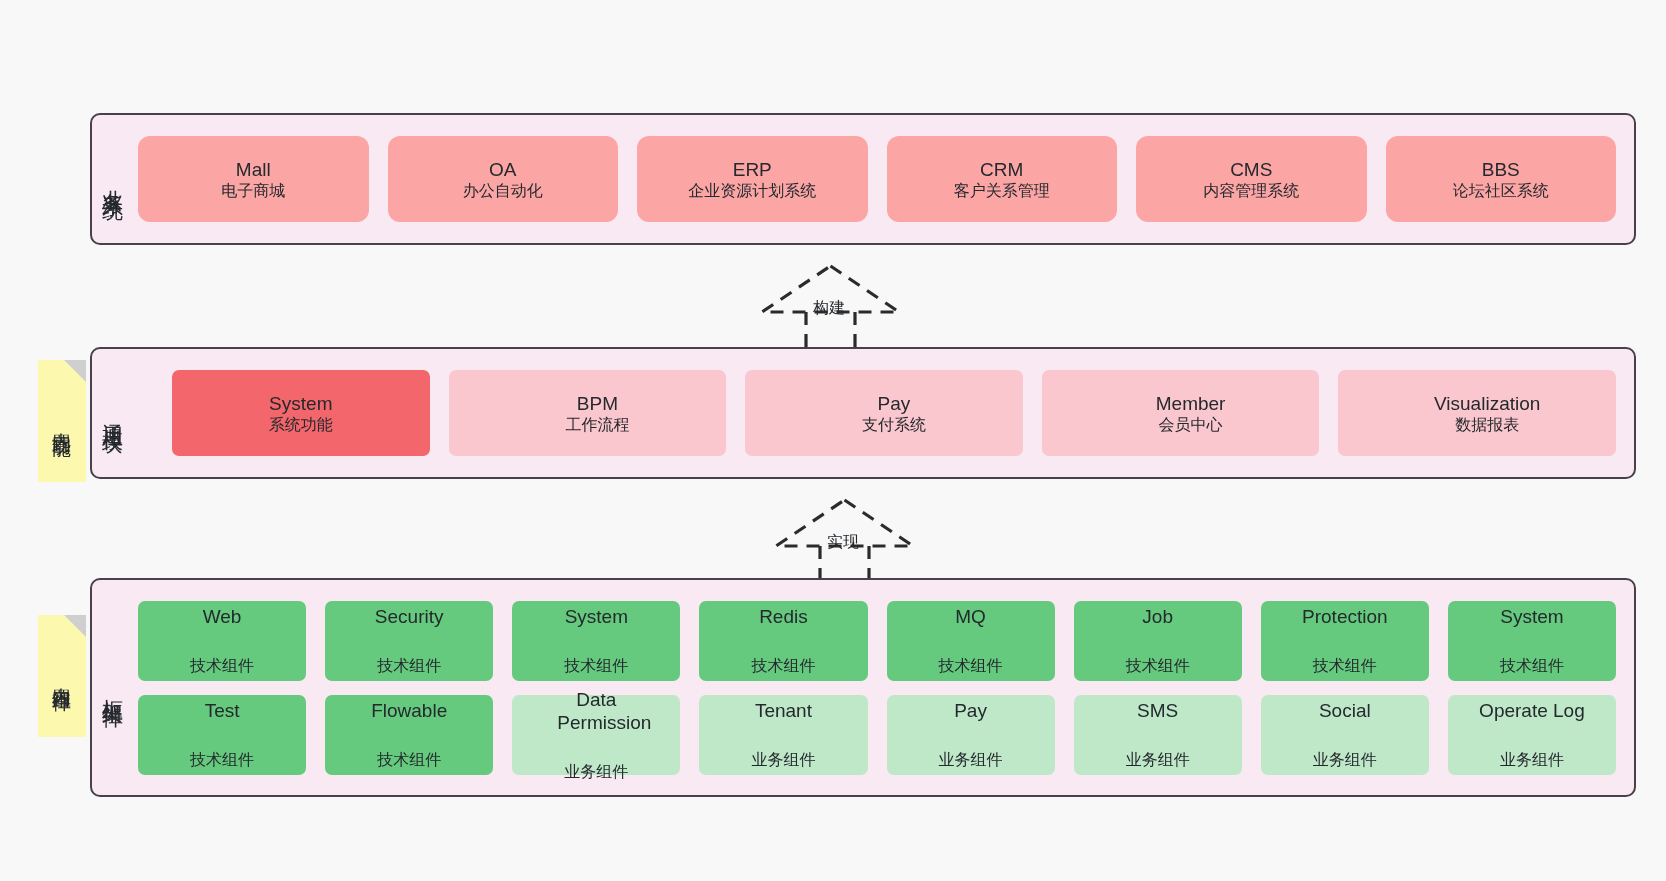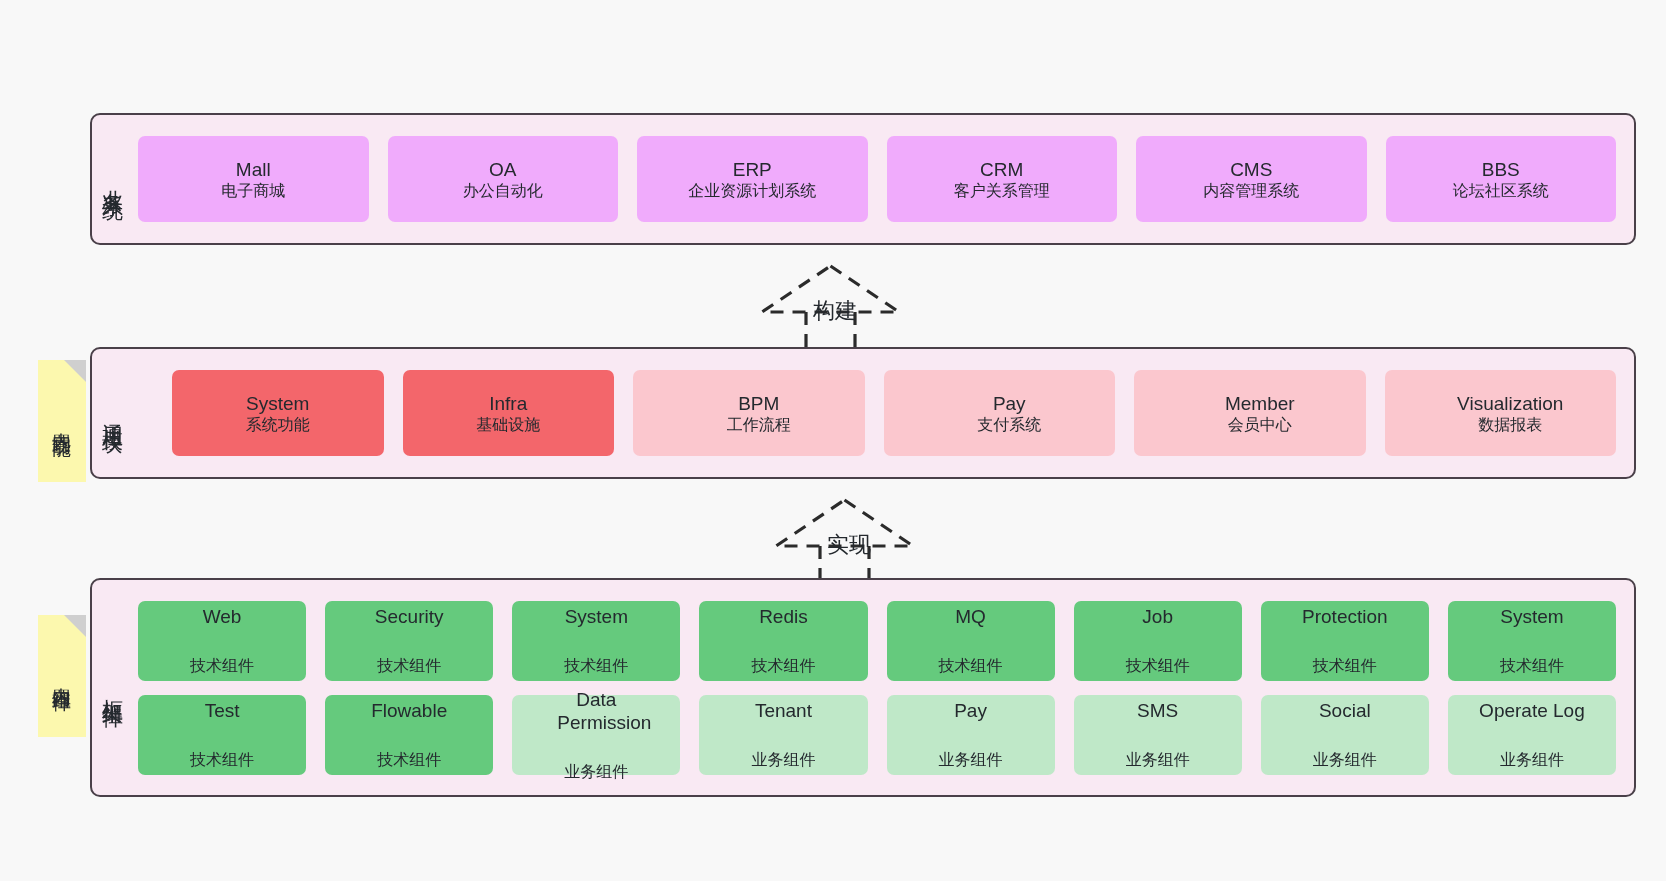--- a/index.html
+++ b/index.html
@@ -65,21 +65,21 @@
     padding: 4px 6px;
   }
   .cell .c-title { font-size: 19px; }
   .cell .c-sub   { font-size: 16px; }
 
   
   .h-tall { height: 86px; }
   .h-mid  { height: 80px; gap: 28px; }
 
   
-  .c-blue      { background: #f0abfc; }
+  .c-blue      { background: #fca5a5; border-radius: 12px; }
   .c-red       { background: #f3666b; }
   .c-pink      { background: #fbc7ce; padding-left: 26px; }
   .c-green     { background: #65ca7d; }
   .c-lightgreen{ background: #bfe8c8; }
 
   
   .note {
     position: absolute;
     background: #fcf8ae;
     color: #24292e;
@@ -99,21 +99,21 @@
     width: 0; height: 0;
     border-left: 22px solid transparent;
     border-top: 22px solid #cfcfcf;
   }
 
   
   .arrow { position: absolute; }
   .arrow svg { display: block; overflow: visible; }
   .arrow-label {
     position: absolute;
-    font-size: 22px;
+    font-size: 16px;
     color: #24292e;
     background: transparent;
     white-space: nowrap;
     line-height: 1;
   }
 </style>
 </head>
 <body>
 
 <div id="canvas">
@@ -165,24 +165,20 @@
     <span>内置功能</span>
   </div>
 
   <div class="layer" style="left:90px; top:347px; width:1546px; height:132px;gap:34px;">
     <div class="layer-title">通用模块</div>
     <div class="layer-body">
       <div class="row">
         <div class="cell c-red h-tall">
           <span class="c-title">System</span>
           <span class="c-sub">系统功能</span>
-        </div>
-        <div class="cell c-red h-tall">
-          <span class="c-title">Infra</span>
-          <span class="c-sub">基础设施</span>
         </div>
         <div class="cell c-pink h-tall">
           <span class="c-title">BPM</span>
           <span class="c-sub">工作流程</span>
         </div>
         <div class="cell c-pink h-tall">
           <span class="c-title">Pay</span>
           <span class="c-sub">支付系统</span>
         </div>
         <div class="cell c-pink h-tall">

